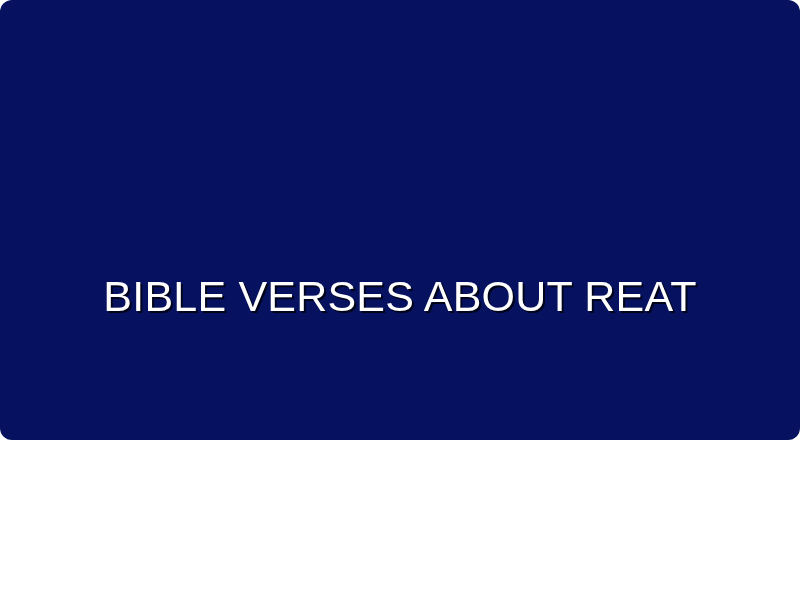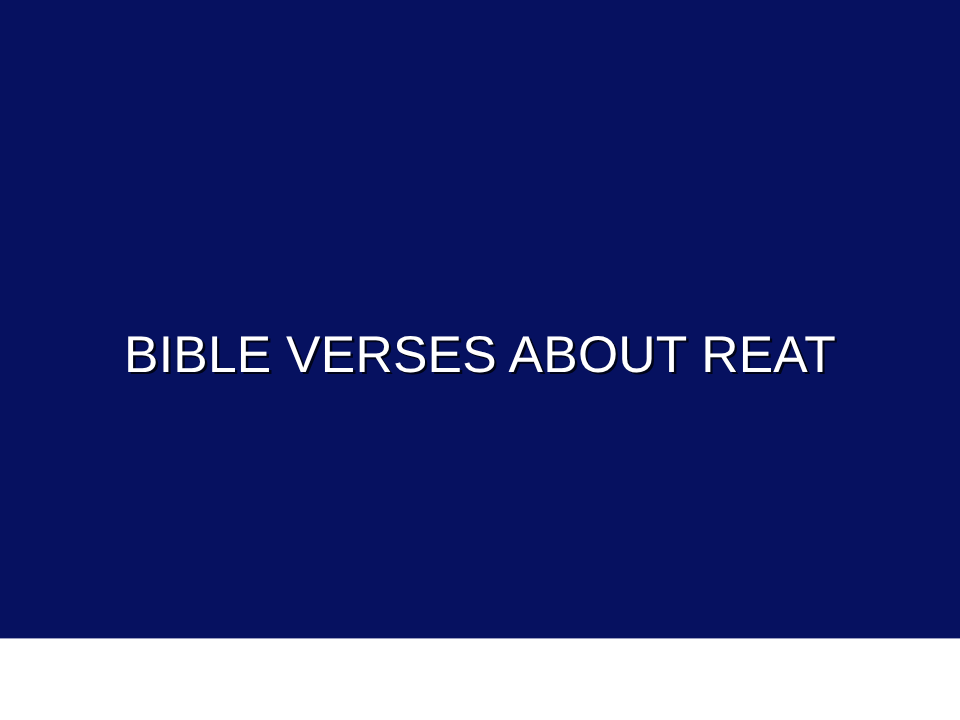--- a/index.html
+++ b/index.html
@@ -10,26 +10,27 @@
   body {
     width: 800px;
     height: 600px;
     overflow: hidden;
     font-family: "Liberation Sans", sans-serif;
   }
 
   #slide {
     position: relative;
     width: 800px;
-    height: 532px;
+    height: 440px;
     background: #061160;
     display: flex;
     align-items: center;
     justify-content: center;
     box-sizing: border-box;
+    border-radius: 12px;
   }
 
   #title-block {
     position: absolute;
     left: 0;
     top: 0;
     width: 800px;
     height: 600px;
     display: flex;
     align-items: center;

